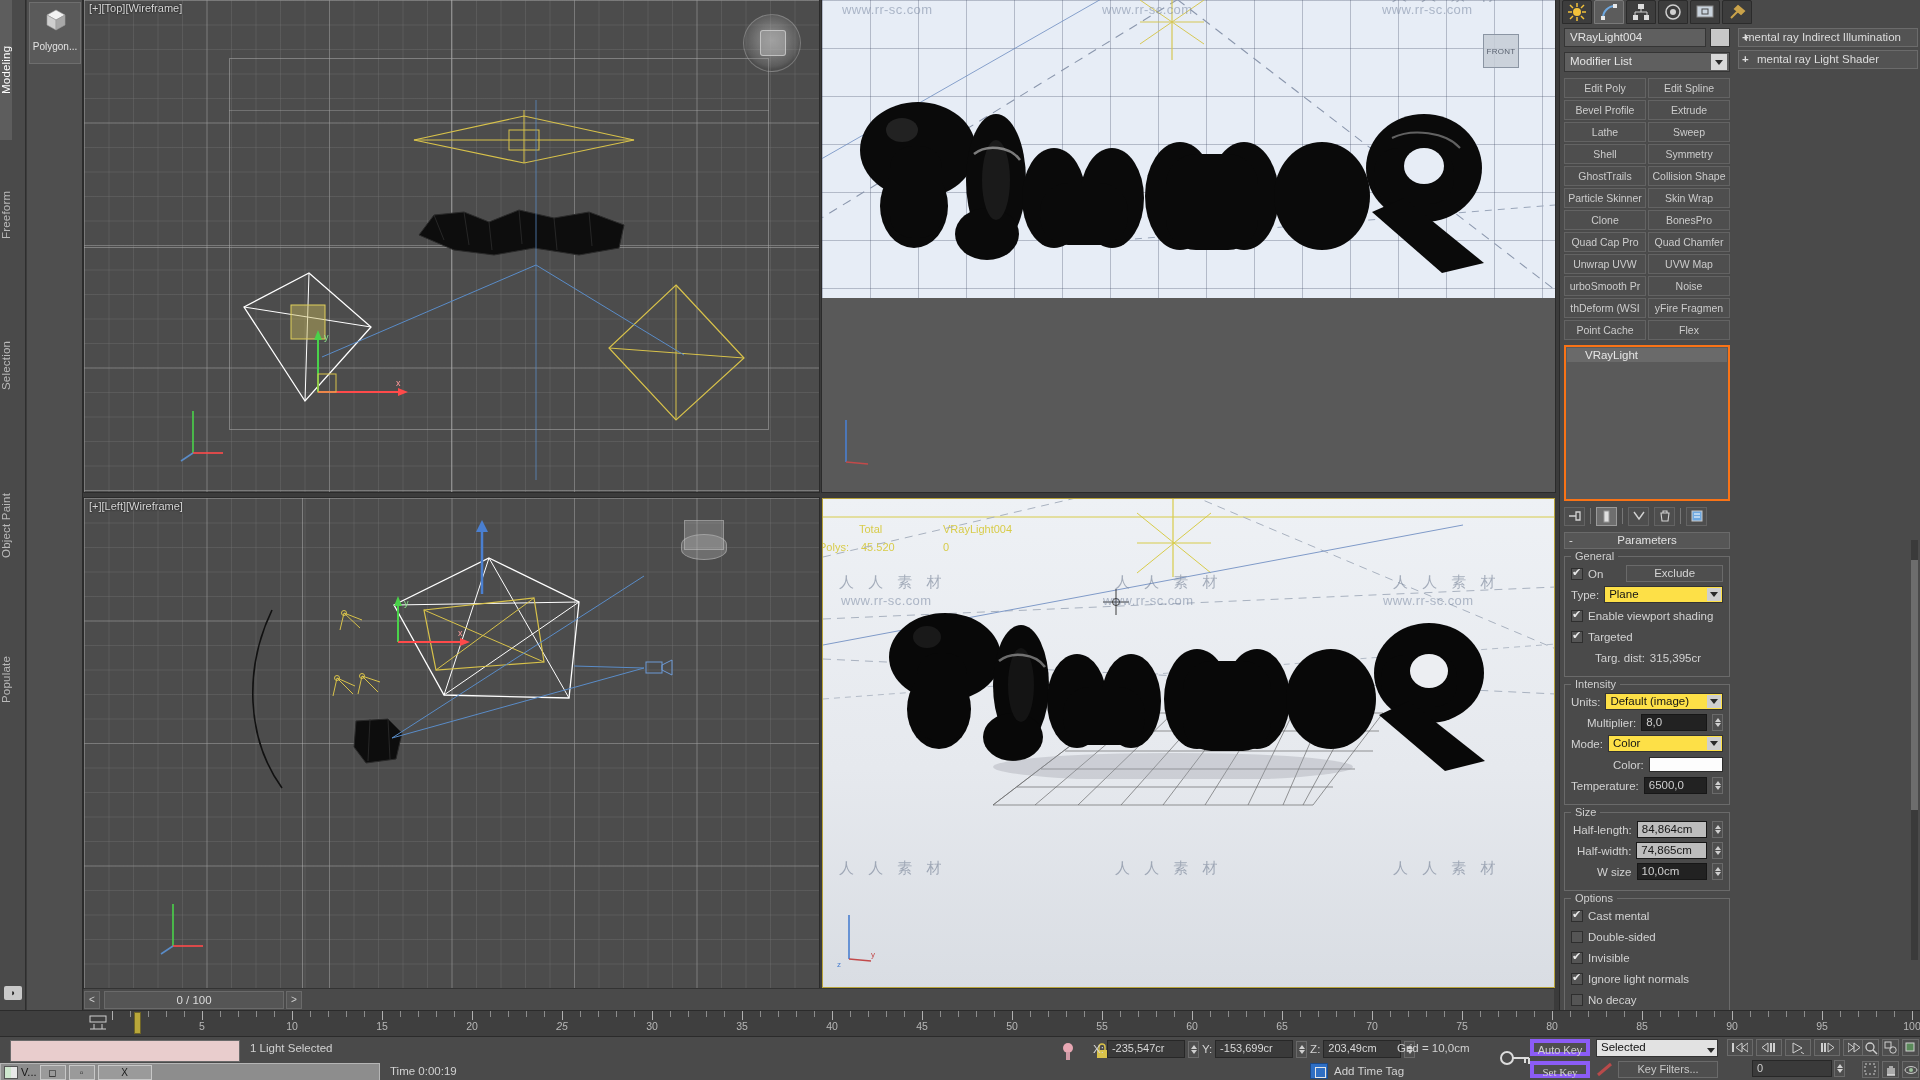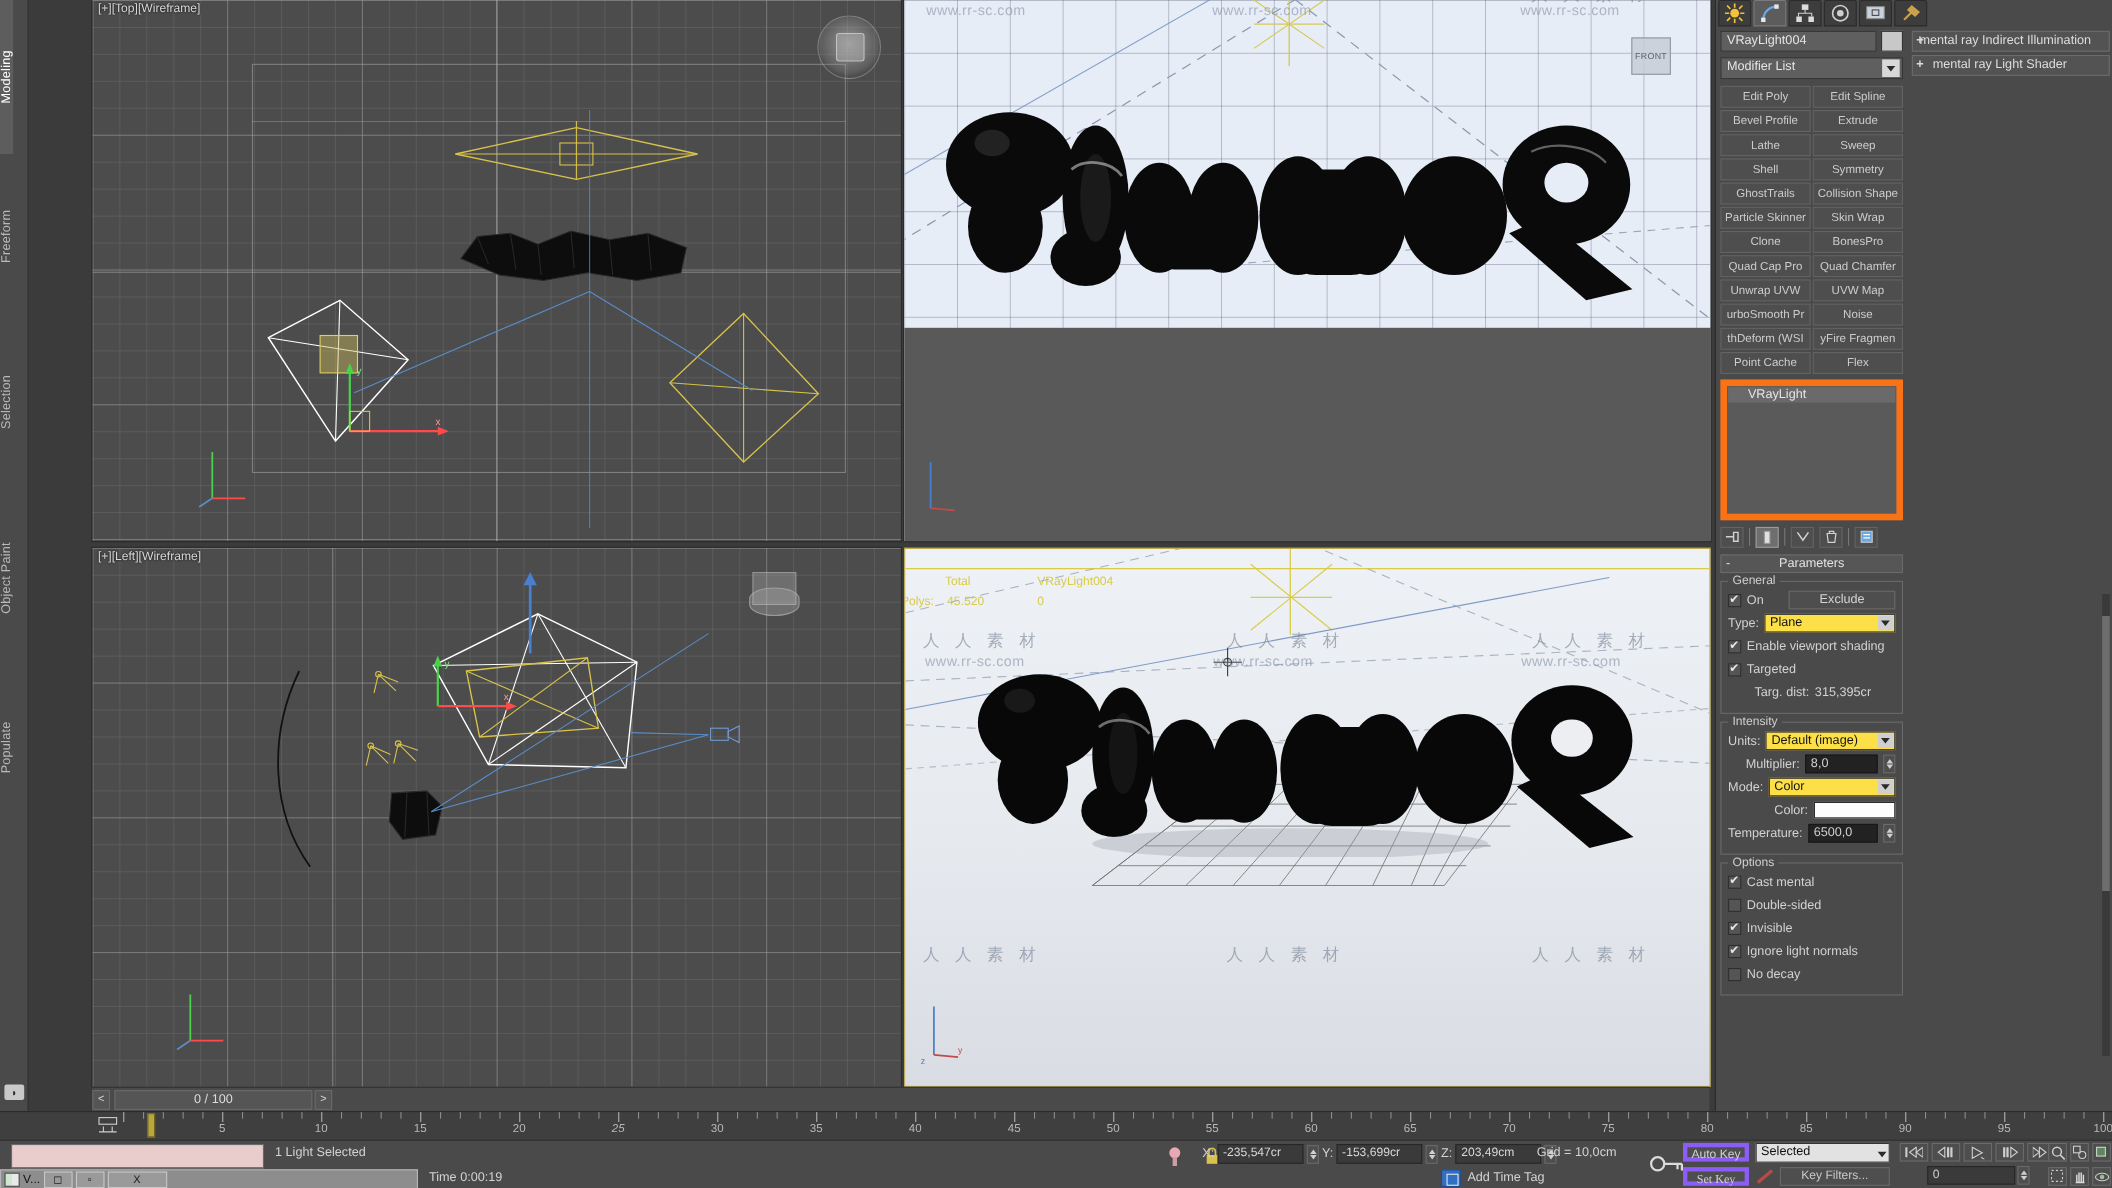--- a/index.html
+++ b/index.html
@@ -107,22 +107,22 @@
     background:#d8d8d8; }
   .caret-tri { position:absolute; left:4px; top:6px; width:0; height:0;
     border-left:4px solid transparent; border-right:4px solid transparent;
     border-top:5px solid #2a2a2a; }
 
   .mod-grid { display:grid; grid-template-columns:1fr 1fr; gap:2px; margin-top:6px; }
   .mod-btn { height:20px; background:#4e4e4e; border:1px solid #636363;
     color:#ccc; font-size:10.5px; text-align:center; line-height:18px;
     overflow:hidden; white-space:nowrap; }
 
-  .stack-box { margin-top:5px; height:128px; background:#5a5a5a;
-    border:6px solid #f97316; padding:1px; }
+  .stack-box { margin-top:5px; height:156px; background:#5a5a5a;
+    border:2px solid #f97316; padding:1px; }
   .stack-item { background:#6a6a6a; color:#e6e6e6; font-size:11.5px;
     padding:1px 5px 1px 18px; }
   .stack-tools { display:flex; align-items:center; gap:5px; margin-top:5px;
     height:20px; }
   .st-btn { width:21px; height:19px; background:#4e4e4e; border:1px solid #636363;
     display:flex; align-items:center; justify-content:center; }
   .st-btn.active { background:#6e6e6e; border-color:#9a9a9a; }
   .st-sep { width:1px; height:16px; background:#777; }
 
   .rollout { margin-top:6px; }
@@ -253,20 +253,30 @@
 
   <div class="left-ribbon">
     <div class="lr-tab active" style="height:140px;">Modeling</div>
     <div class="lr-tab" style="height:150px;">Freeform</div>
     <div class="lr-tab" style="height:150px;">Selection</div>
     <div class="lr-tab" style="height:170px;">Object Paint</div>
     <div class="lr-tab" style="height:140px;">Populate</div>
     <div class="lr-arrow">◗</div>
   </div>
 
+  <div class="left-panel2">
+    <div class="poly-btn">
+      <svg class="poly-cube" viewBox="0 0 26 26">
+        <polygon points="4,8 13,3 22,8 13,13" fill="#f2f2f2" stroke="#9a9a9a" stroke-width=".6"></polygon>
+        <polygon points="4,8 13,13 13,23 4,18" fill="#cfcfcf" stroke="#9a9a9a" stroke-width=".6"></polygon>
+        <polygon points="22,8 13,13 13,23 22,18" fill="#a8a8a8" stroke="#9a9a9a" stroke-width=".6"></polygon>
+      </svg>
+      <span>Polygon...</span>
+    </div>
+  </div>
 
   <div class="vp vp-border" id="vp-top">
     <div class="grid-dark"></div>
     <div class="grid-dark-major"></div>
     <div class="axis-h" style="top:247px;background:rgba(190,190,190,.45);"></div>
     <div class="axis-v" style="left:367px;background:rgba(190,190,190,.45);"></div>
     <div class="vp-label">[+][Top][Wireframe]</div>
 
     <div style="position:absolute;left:145px;top:58px;width:540px;height:372px;border:1px solid rgba(170,170,170,.55);"></div>
     <div style="position:absolute;left:145px;top:110px;width:540px;height:0;border-top:1px solid rgba(170,170,170,.4);"></div>
@@ -726,20 +736,38 @@
             <span class="lbl" style="margin-left:42px;">Color:</span>
             <span class="colorbox"></span>
           </div>
           <div class="row">
             <span class="lbl">Temperature:</span>
             <span class="spin-field" style="flex:1;">6500,0</span>
             <span class="spinner"></span>
           </div>
         </div>
 
+        <div class="group">
+          <span class="group-title">Size</span>
+          <div class="row">
+            <span class="lbl" style="margin-left:2px;">Half-length:</span>
+            <span class="spin-field light" style="flex:1;">84,864cm</span>
+            <span class="spinner"></span>
+          </div>
+          <div class="row">
+            <span class="lbl" style="margin-left:6px;">Half-width:</span>
+            <span class="spin-field light" style="flex:1;">74,865cm</span>
+            <span class="spinner"></span>
+          </div>
+          <div class="row">
+            <span class="lbl" style="margin-left:26px;">W size</span>
+            <span class="spin-field" style="flex:1;">10,0cm</span>
+            <span class="spinner"></span>
+          </div>
+        </div>
 
         <div class="group">
           <span class="group-title">Options</span>
           <div class="row">
             <span class="chk on"></span>
             <span class="lbl">Cast mental</span>
           </div>
           <div class="row">
             <span class="chk"></span>
             <span class="lbl">Double-sided</span>

